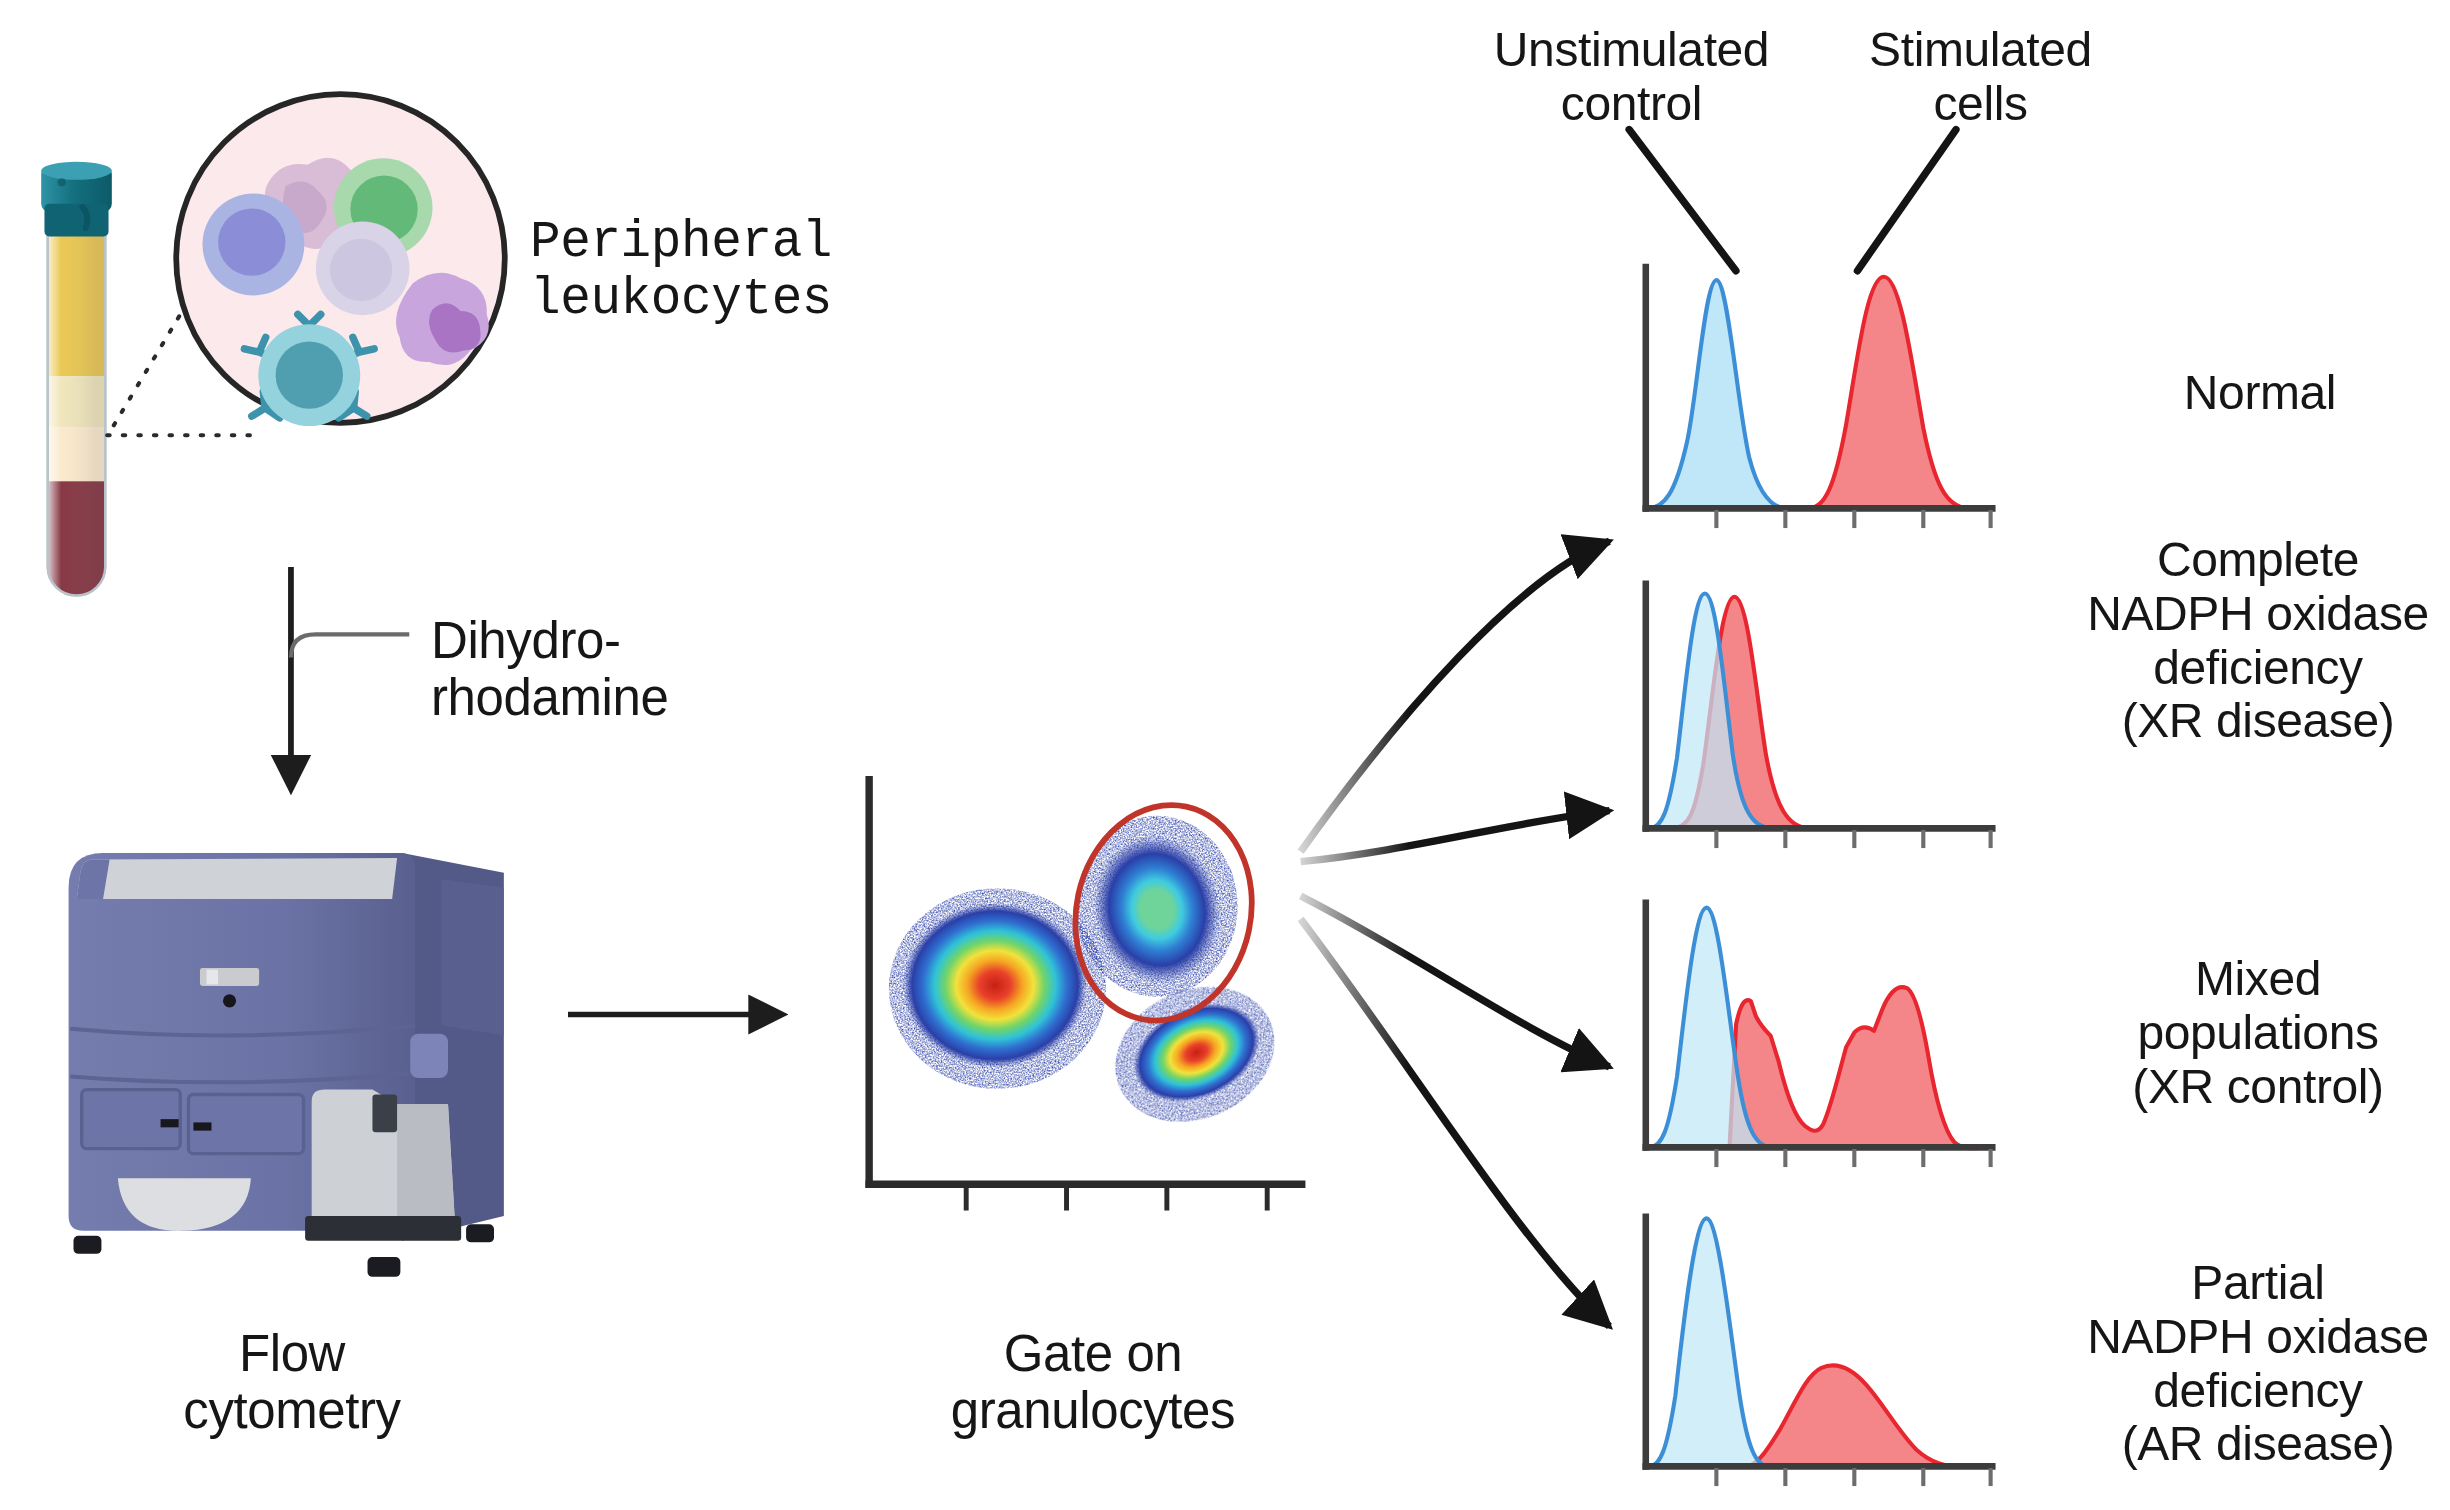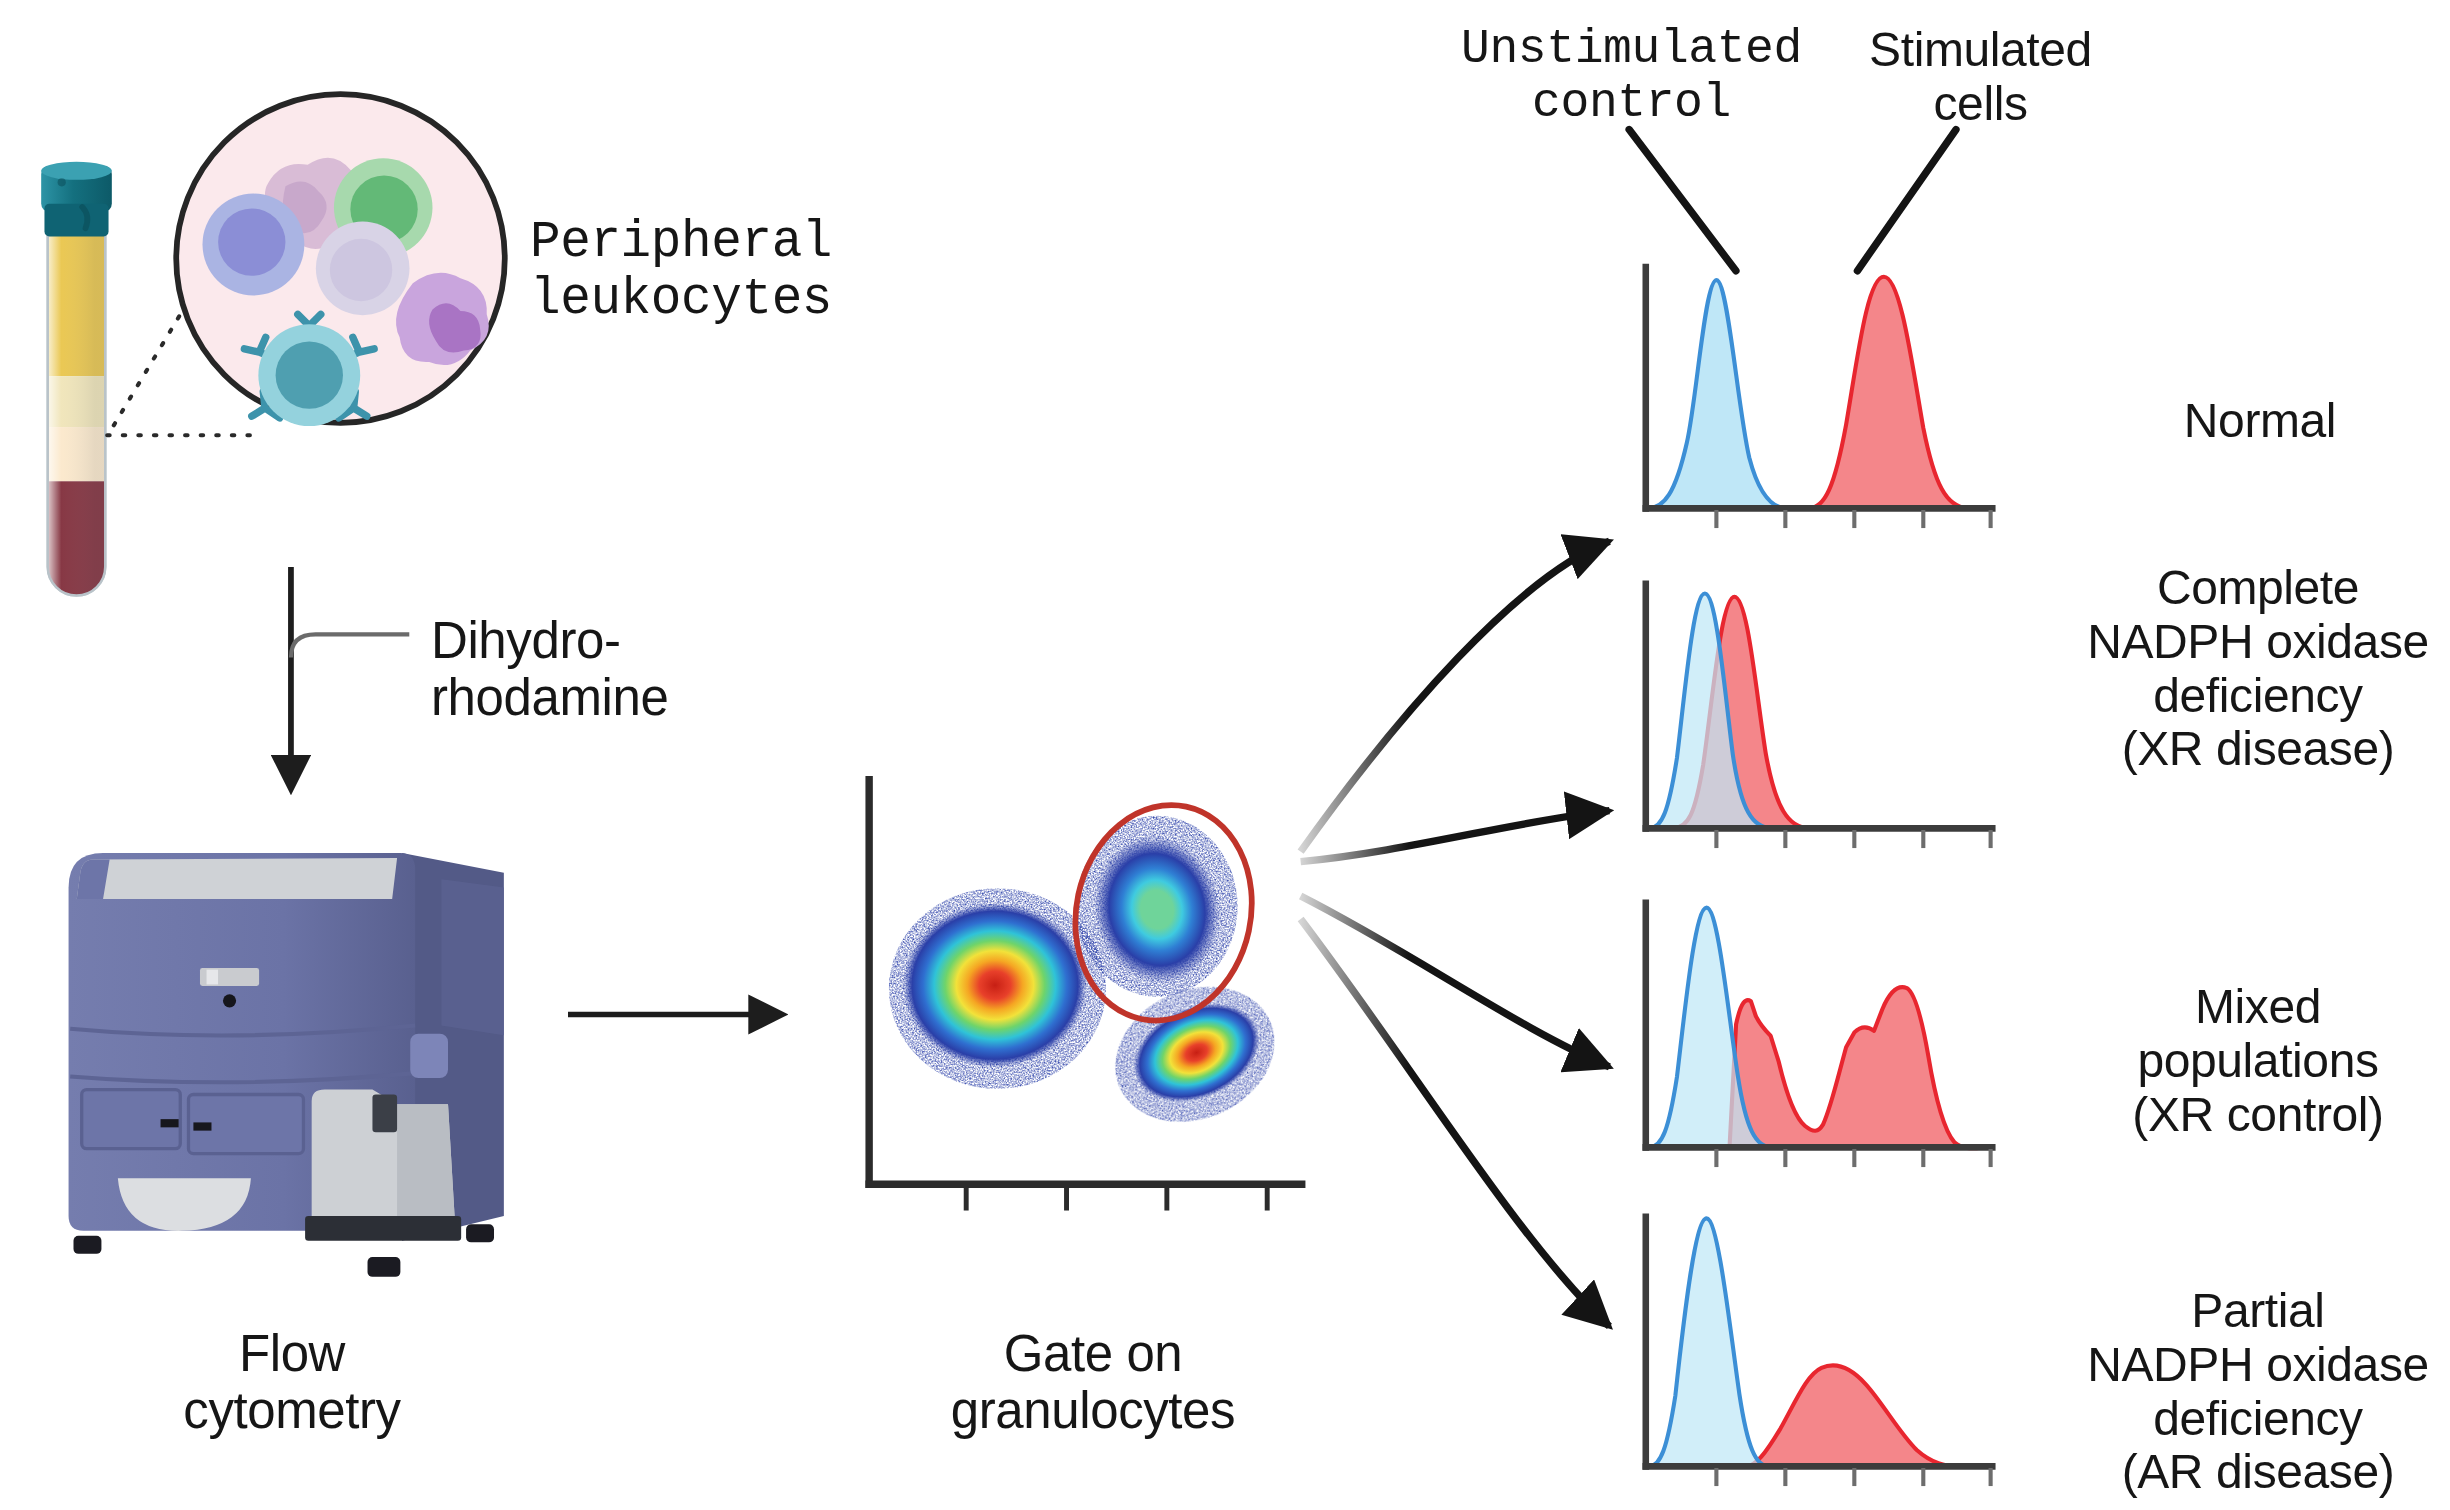--- a/index.html
+++ b/index.html
@@ -4,21 +4,21 @@
 <style>
   html,body{margin:0;padding:0;background:#ffffff;}
   body{width:2450px;height:1511px;position:relative;overflow:hidden;
        font-family:"Liberation Sans","DejaVu Sans",sans-serif;color:#111;}
   .abs{position:absolute;}
   .txt{color:#161616;line-height:1.12;letter-spacing:-0.4px;}
   .ctr{text-align:center;}
   svg{display:block;overflow:visible;}
   .lbl-big{font-size:51px;}
   .lbl-head{font-size:48px;}
-  .lbl-side{font-size:48px;margin-top:28px;}
+  .lbl-side{font-size:48px;}
 </style>
 </head>
 <body>
 
 <div class="abs" style="left:0;top:0;width:2450px;height:1511px;">
 
   <div class="abs" style="left:23px;top:156px;">
     <svg width="107" height="460" viewBox="0 0 130 560">
       <defs>
         <clipPath id="tubeClip">
@@ -268,21 +268,21 @@
       </defs>
       <g fill="none" stroke="url(#fadeL)" stroke-width="9" marker-end="url(#fanHead)">
         <path d="M2 636 C 120 470, 268 300, 378 258"></path>
         <path d="M2 648 C 130 636, 268 598, 378 586"></path>
         <path d="M2 690 C 140 760, 268 852, 378 898"></path>
         <path d="M2 718 C 140 900, 268 1112, 378 1214"></path>
       </g>
     </svg>
   </div>
 
-  <div class="abs txt lbl-head ctr" style="left:1455px;top:23px;width:353px;font-family:Liberation Mono, monospace;">
+  <div class="abs txt lbl-head ctr" style="left:1455px;top:23px;width:353px;">
     <div>Unstimulated</div>
     <div>control</div>
   </div>
   <div class="abs txt lbl-head ctr" style="left:1820px;top:23px;width:321px;">
     <div>Stimulated</div>
     <div>cells</div>
   </div>
   <div class="abs" style="left:1611px;top:123px;">
     <svg width="460" height="156" viewBox="0 0 560 190">
       <line x1="22" y1="8" x2="152" y2="180" stroke="#141414" stroke-width="9" stroke-linecap="round"></line>

